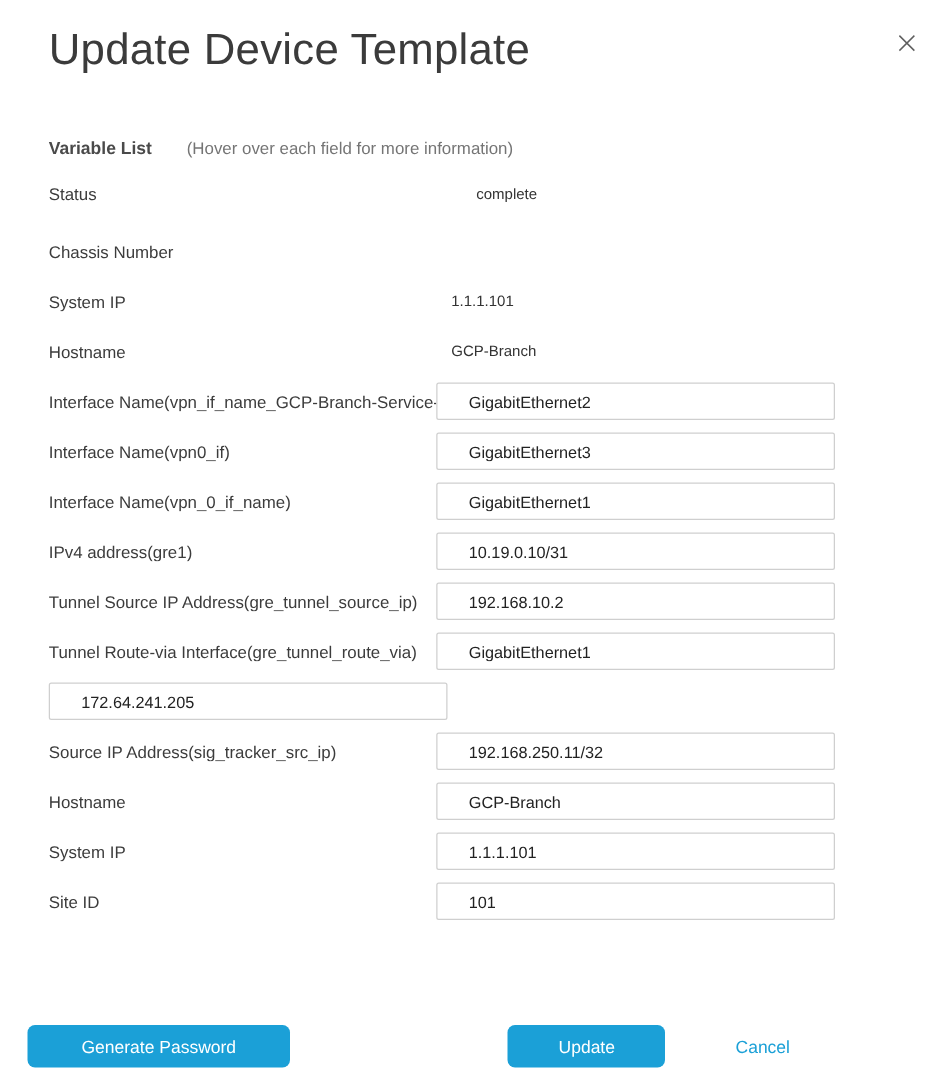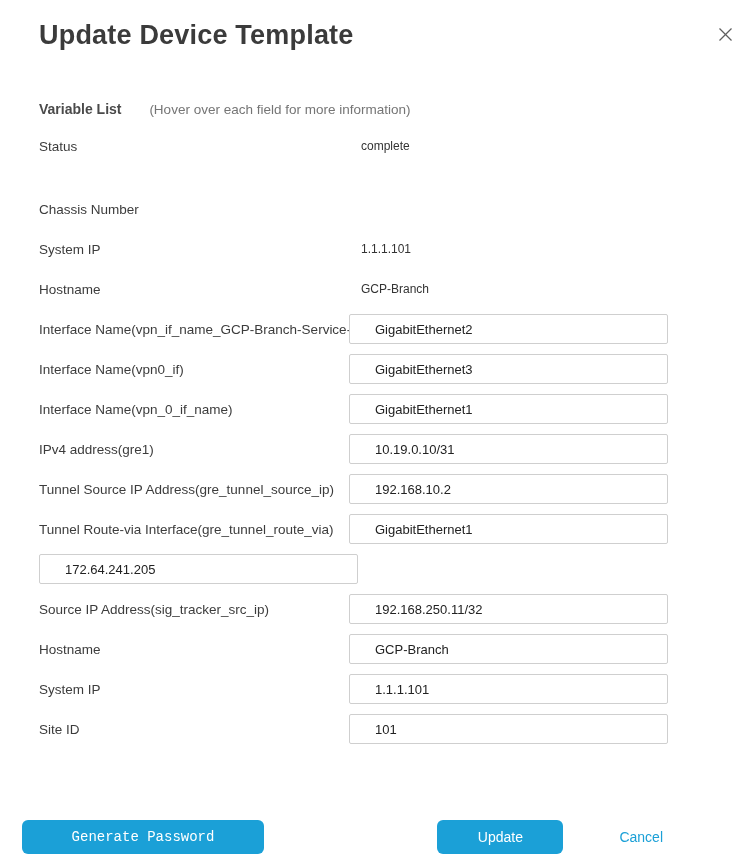--- a/index.html
+++ b/index.html
@@ -13,42 +13,42 @@
 
   .close-btn {
     position: absolute; top: 5px; right: 18px;
     width: 18px; height: 18px;
     cursor: pointer;
     display: flex; align-items: center; justify-content: center;
   }
 
   .dialog-title {
     margin: 20px 0 0 39px;
-    font-size: 27px;
-    font-weight: 700;
+    font-size: 35px;
+    font-weight: 400;
     color: #3b3b3b;
     letter-spacing: 0.2px;
   }
 
   .section-heading {
     margin: 50px 0 0 39px;
     font-size: 14px;
     color: #4d4d4d;
   }
   .section-heading .heading-bold { font-weight: bold; color: #4a4a4a; }
   .section-heading .heading-hint { font-weight: normal; font-size: 13.5px; color: #757575; margin-left: 24px; }
 
   .rows { margin: 14px 0 0 39px; }
   .row {
     display: flex;
     align-items: center;
     height: 30px;
     margin-bottom: 10px;
   }
-  .row.gap-after { margin-bottom: 33px; }
+  .row.gap-after { margin-bottom: 16px; gap: 20px; }
   .row-label {
     flex: 0 0 310px;
     max-width: 310px;
     font-size: 13.5px;
     color: #3c3c3c;
     white-space: nowrap;
     overflow: hidden;
   }
   .row-value {
     font-size: 12px;
@@ -79,25 +79,25 @@
   .btn {
     height: 34px;
     border: none;
     border-radius: 6px;
     background: var(--primary, #1BA0D7);
     color: #ffffff;
     font-size: 14px;
     font-family: "Liberation Sans", sans-serif;
     cursor: pointer;
   }
-  .btn-generate { width: 242px; font-family: Liberation Mono, monospace; }
+  .btn-generate { width: 210px; }
   .btn-update { width: 126px; margin-left: auto; }
   .cancel-link {
     margin-left: 56px;
-    margin-right: 67px;
+    margin-right: 98px;
     font-size: 14px;
     color: var(--primary, #1BA0D7);
     cursor: pointer;
     background: none; border: none;
     font-family: "Liberation Sans", sans-serif;
   }
 </style>
 </head>
 <body>
 

